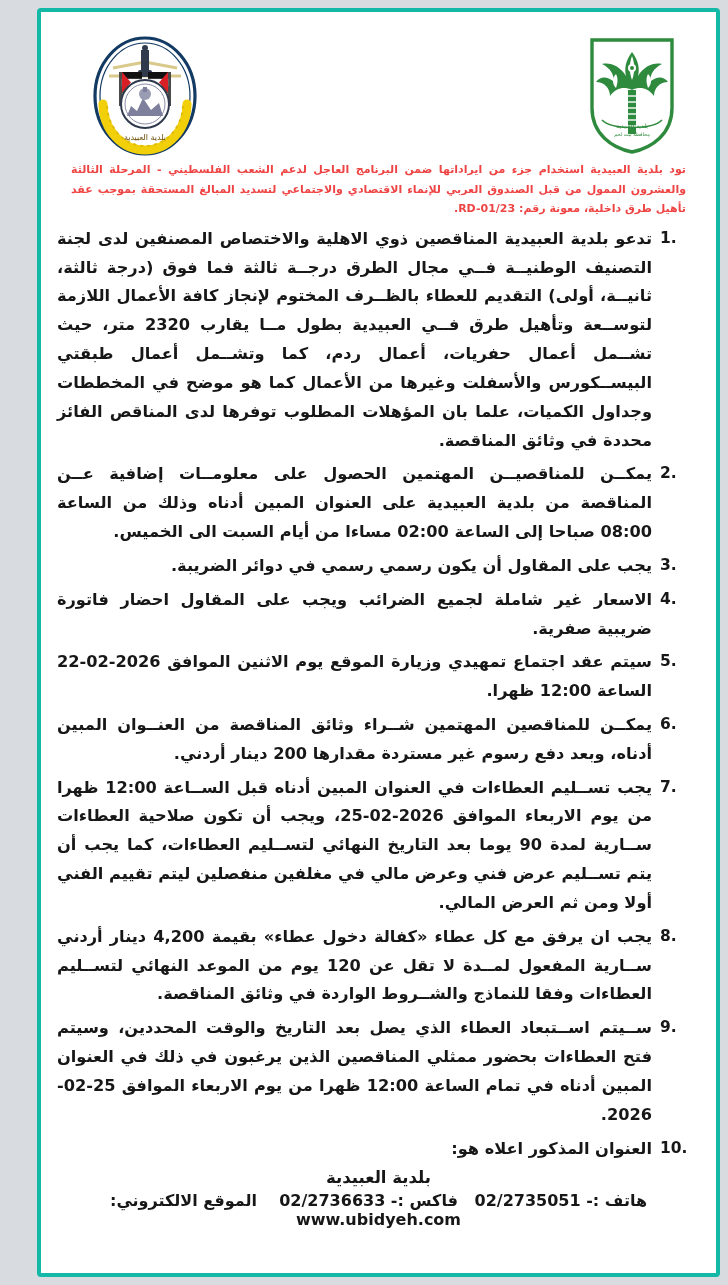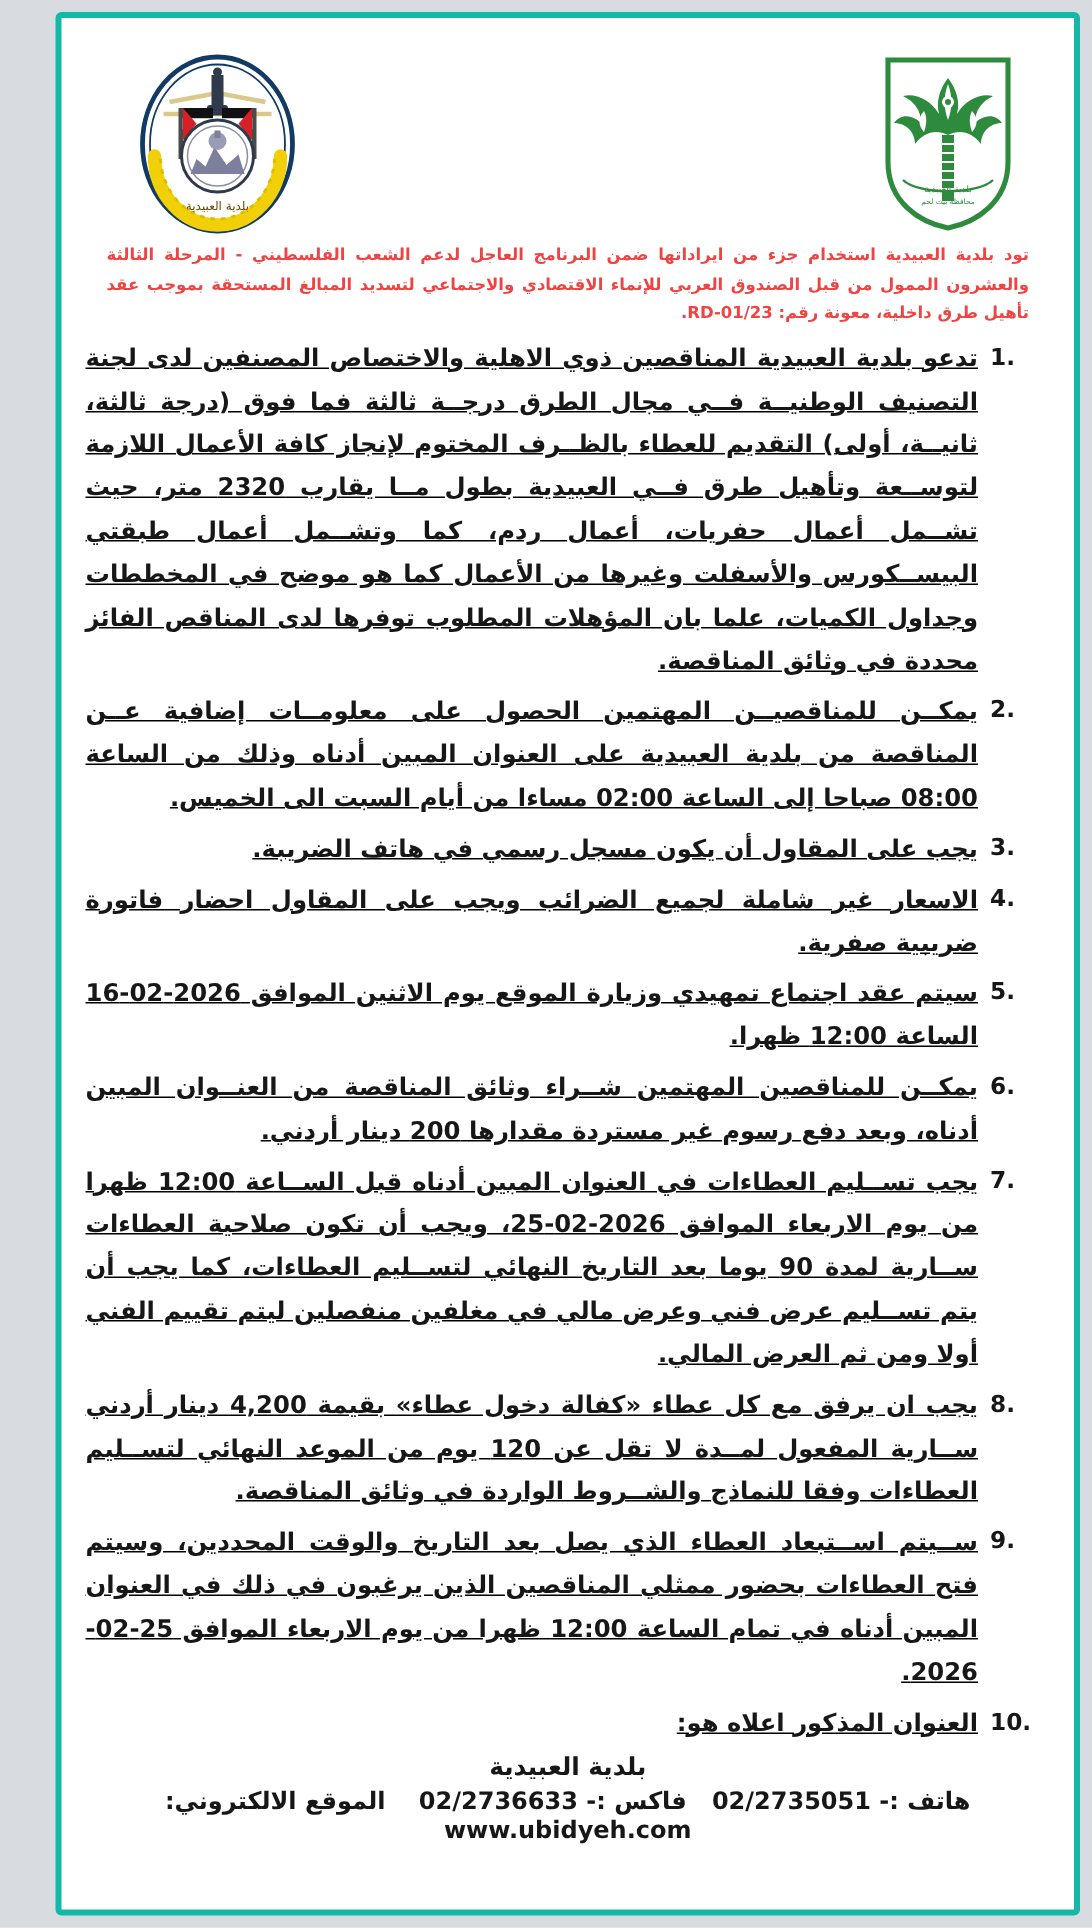--- a/index.html
+++ b/index.html
@@ -60,21 +60,20 @@
     line-height: 1.78;
     text-align: justify;
     color: #ef4444;
     font-weight: bold;
   }
   ol.clauses {
     margin: 0 26px 0 16px;
     padding: 0;
     list-style: none;
     counter-reset: clause;
-    text-decoration: underline;
   }
   ol.clauses > li {
     position: relative;
     counter-increment: clause;
     padding-right: 38px;
     margin-bottom: 5px;
     font-size: 16.2px;
     line-height: 1.78;
     text-align: justify;
     color: #171717;
@@ -197,27 +196,27 @@
   <p class="intro">تود بلدية العبيدية استخدام جزء من ايراداتها ضمن البرنامج العاجل لدعم الشعب الفلسطيني - المرحلة الثالثة والعشرون الممول من قبل الصندوق العربي للإنماء الاقتصادي والاجتماعي لتسديد المبالغ المستحقة بموجب عقد تأهيل طرق داخلية، معونة رقم: 23/RD-01.</p>
 
   <ol class="clauses">
     <li>
         <span class="clause-text">تدعو بلدية العبيدية المناقصين ذوي الاهلية والاختصاص المصنفين لدى لجنة التصنيف الوطنيــة فــي مجال الطرق درجــة ثالثة فما فوق (درجة ثالثة، ثانيــة، أولى) التقديم للعطاء بالظــرف المختوم لإنجاز كافة الأعمال اللازمة لتوســعة وتأهيل طرق فــي العبيدية بطول مــا يقارب 2320 متر، حيث تشــمل أعمال حفريات، أعمال ردم، كما وتشــمل أعمال طبقتي البيســكورس والأسفلت وغيرها من الأعمال كما هو موضح في المخططات وجداول الكميات، علما بان المؤهلات المطلوب توفرها لدى المناقص الفائز محددة في وثائق المناقصة.</span>
       </li>
     <li>
         <span class="clause-text">يمكــن للمناقصيــن المهتمين الحصول على معلومــات إضافية عــن المناقصة من بلدية العبيدية على العنوان المبين أدناه وذلك من الساعة 08:00 صباحا إلى الساعة 02:00 مساءا من أيام السبت الى الخميس.</span>
       </li>
     <li>
-        <span class="clause-text">يجب على المقاول أن يكون مسجل رسمي في هاتف الضريبة.</span>
+        <span class="clause-text">يجب على المقاول أن يكون رسمي رسمي في دوائر الضريبة.</span>
       </li>
     <li>
         <span class="clause-text">الاسعار غير شاملة لجميع الضرائب ويجب على المقاول احضار فاتورة ضريبية صفرية.</span>
       </li>
     <li>
-        <span class="clause-text">سيتم عقد اجتماع تمهيدي وزيارة الموقع يوم الاثنين الموافق 2026-02-16 الساعة 12:00 ظهرا.</span>
+        <span class="clause-text">سيتم عقد اجتماع تمهيدي وزيارة الموقع يوم الاثنين الموافق 2026-02-22 الساعة 12:00 ظهرا.</span>
       </li>
     <li>
         <span class="clause-text">يمكــن للمناقصين المهتمين شــراء وثائق المناقصة من العنــوان المبين أدناه، وبعد دفع رسوم غير مستردة مقدارها 200 دينار أردني.</span>
       </li>
     <li>
         <span class="clause-text">يجب تســليم العطاءات في العنوان المبين أدناه قبل الســاعة 12:00 ظهرا من يوم الاربعاء الموافق 2026-02-25، ويجب أن تكون صلاحية العطاءات ســارية لمدة 90 يوما بعد التاريخ النهائي لتســليم العطاءات، كما يجب أن يتم تســليم عرض فني وعرض مالي في مغلفين منفصلين ليتم تقييم الفني أولا ومن ثم العرض المالي.</span>
       </li>
     <li>
         <span class="clause-text">يجب ان يرفق مع كل عطاء «كفالة دخول عطاء» بقيمة 4,200 دينار أردني ســارية المفعول لمــدة لا تقل عن 120 يوم من الموعد النهائي لتســليم العطاءات وفقا للنماذج والشــروط الواردة في وثائق المناقصة.</span>
       </li>

